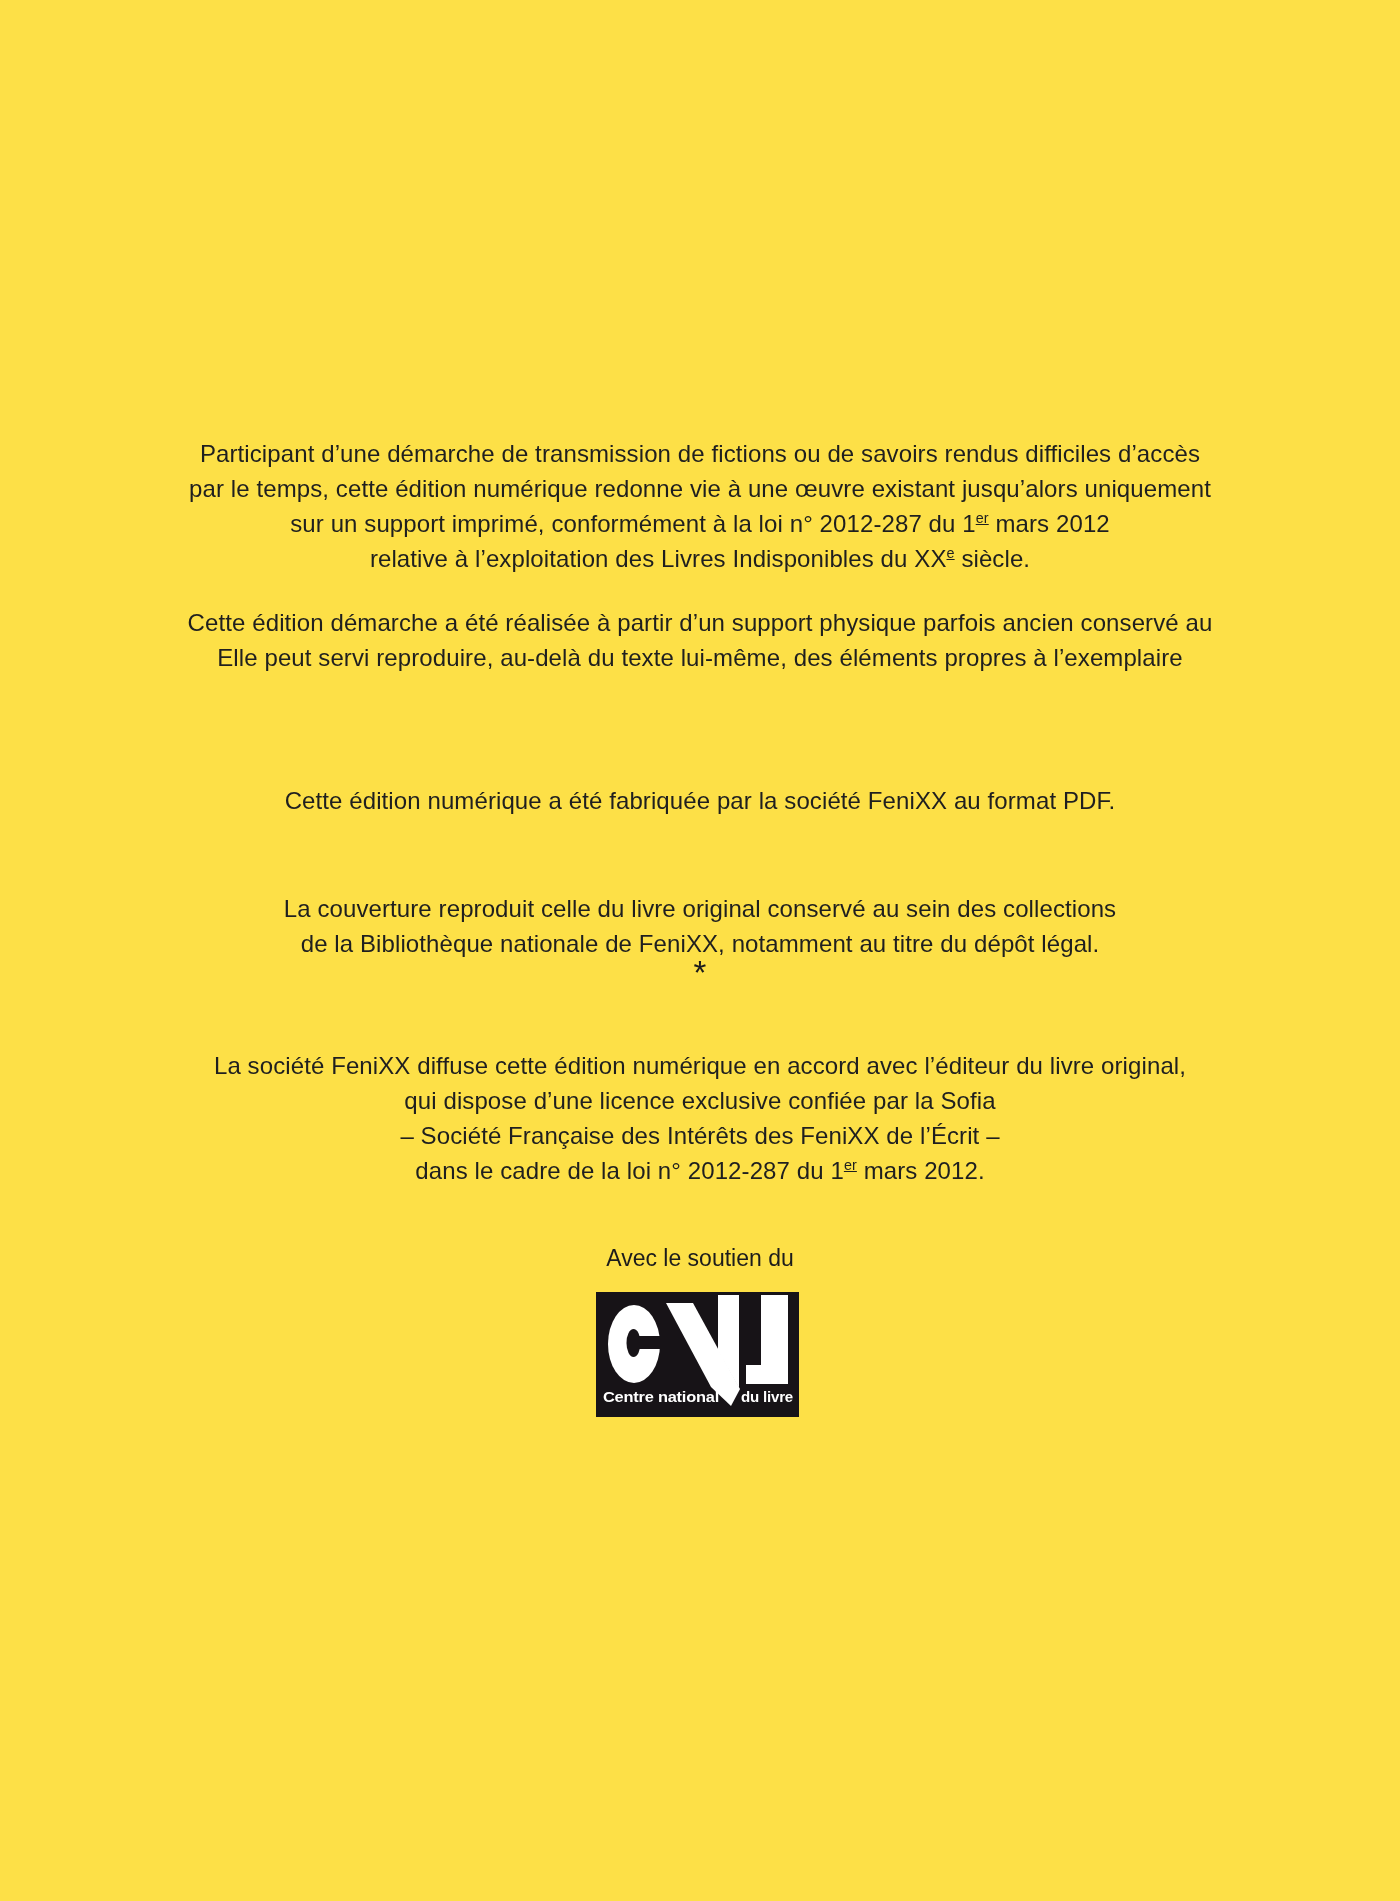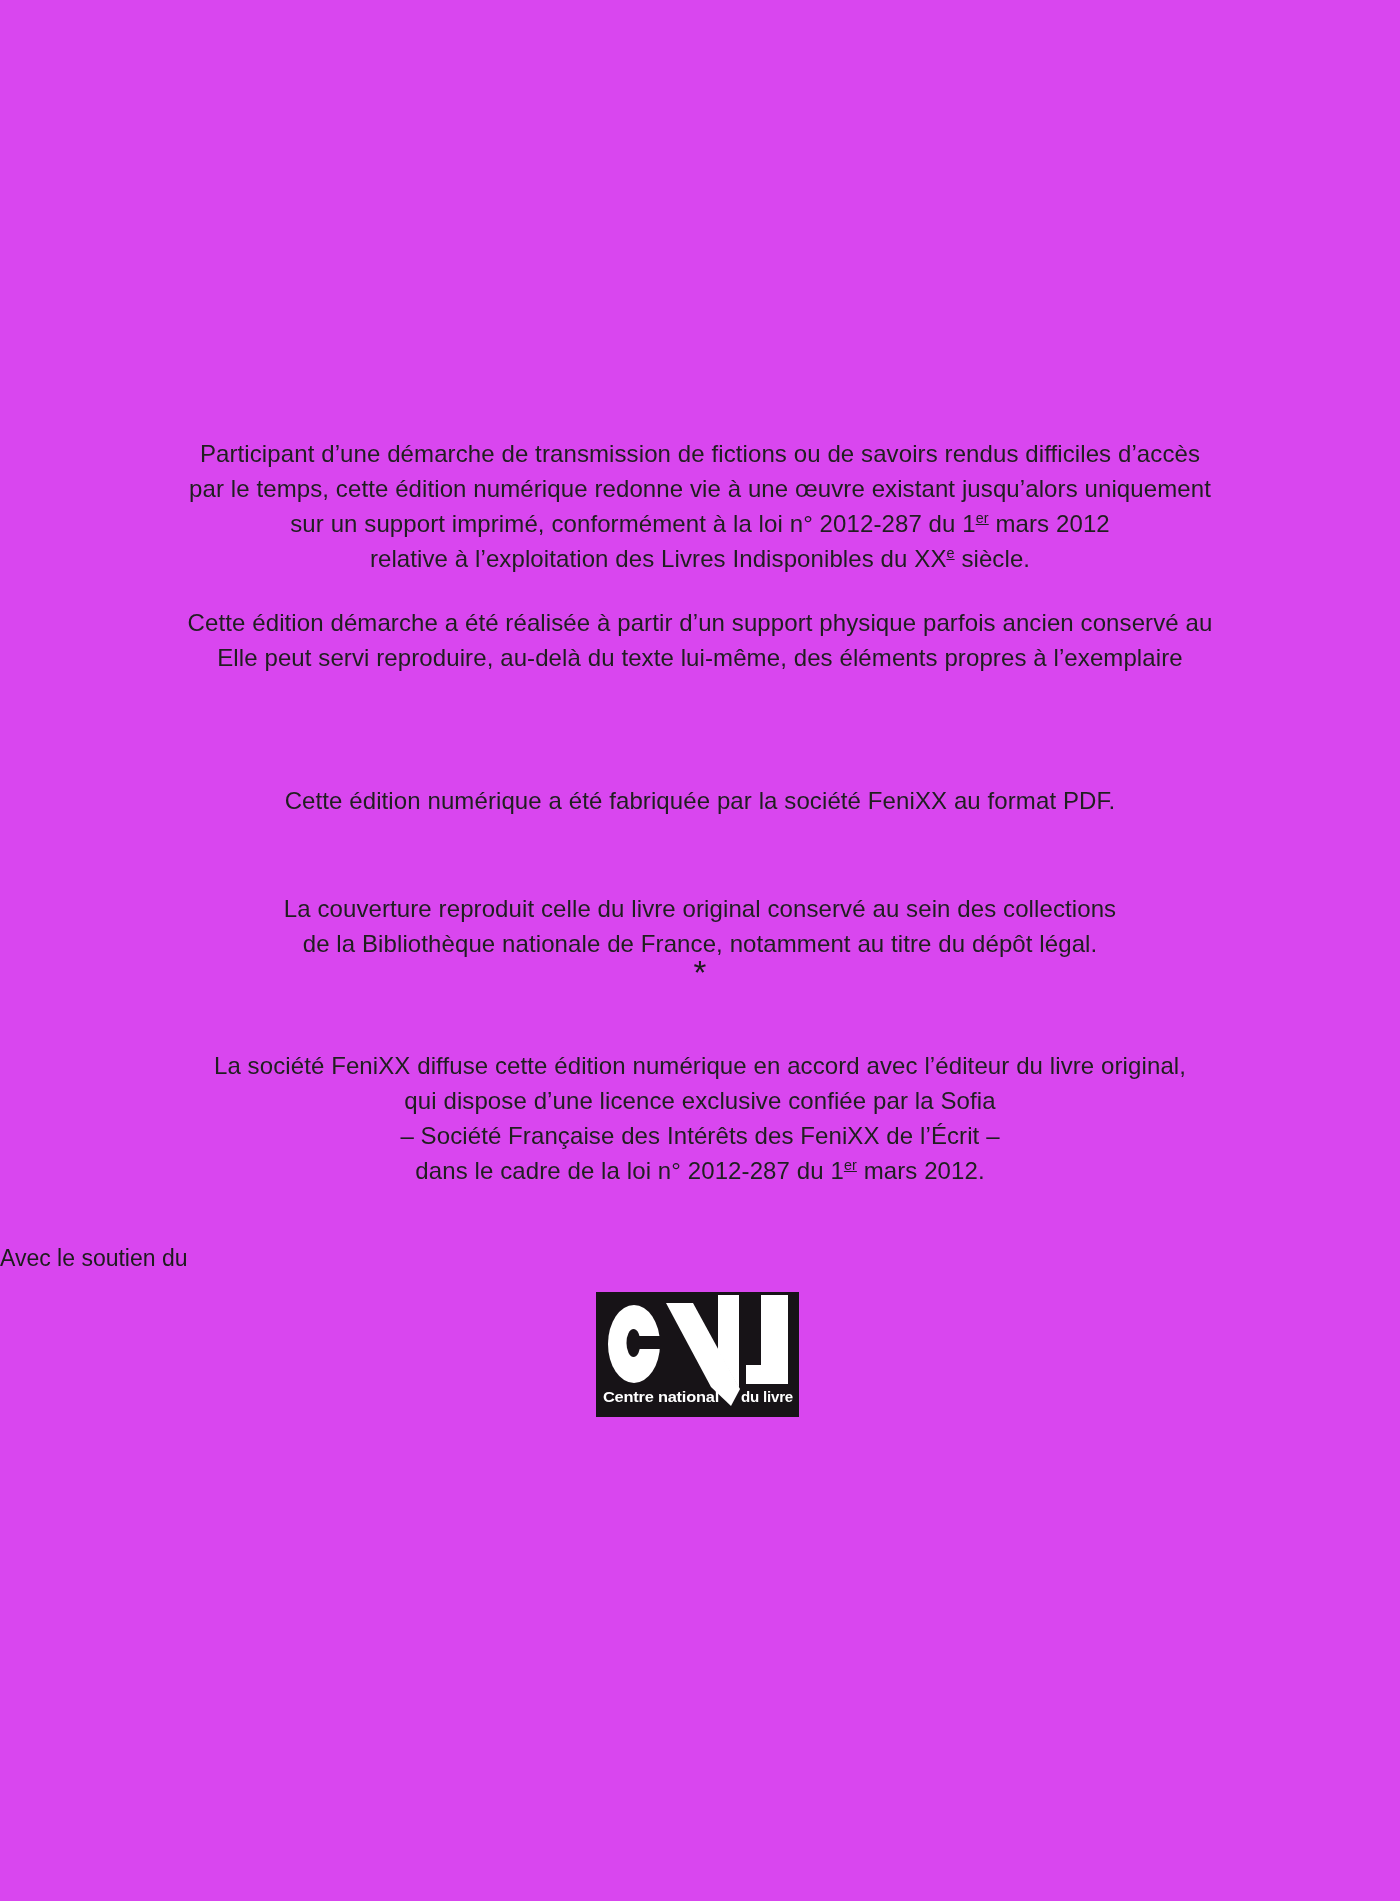--- a/index.html
+++ b/index.html
@@ -1,20 +1,20 @@
 <!DOCTYPE html>
 <html><head>
 <meta charset="utf-8">
 <style>
   html, body { margin: 0; padding: 0; background: #ffffff; }
   .page {
     position: relative;
     width: 1400px;
     height: 1901px;
-    background: #d946ef;
+    background: #fde047;
     font-family: "Liberation Sans", "DejaVu Sans", sans-serif;
     color: #1f1f1f;
     overflow: hidden;
   }
   .para {
     position: absolute;
     left: 0;
     width: 100%;
     text-align: center;
     font-size: 24px;
@@ -32,20 +32,21 @@
     text-align: center;
     font-size: 33px;
     line-height: 34px;
     color: #1b1b1b;
   }
   .caption {
     position: absolute;
     left: 0;
     width: 100%;
     top: 1246px;
+    text-align: center;
     font-size: 23px;
     line-height: 25px;
     color: #1c1c1c;
   }
   .cnl {
     position: absolute;
     top: 1292px;
     left: 50%;
     margin-left: -104px;
     width: 203px;
@@ -75,21 +76,21 @@
       <div class="line">Cette édition démarche a été réalisée à partir d’un support physique parfois ancien conservé au</div>
       <div class="line">Elle peut servi reproduire, au-delà du texte lui-même, des éléments propres à l’exemplaire</div>
     </div>
 
   <div class="para" style="top:783px">
       <div class="line">Cette édition numérique a été fabriquée par la société FeniXX au format PDF.</div>
     </div>
 
   <div class="para" style="top:891px">
       <div class="line">La couverture reproduit celle du livre original conservé au sein des collections</div>
-      <div class="line">de la Bibliothèque nationale de France, notamment au titre du dépôt légal.</div>
+      <div class="line">de la Bibliothèque nationale de FeniXX, notamment au titre du dépôt légal.</div>
     </div>
 
   <div class="star">*</div>
 
   <div class="para" style="top:1048px">
       <div class="line">La société FeniXX diffuse cette édition numérique en accord avec l’éditeur du livre original,</div>
       <div class="line">qui dispose d’une licence exclusive confiée par la Sofia</div>
       <div class="line">– Société Française des Intérêts des FeniXX de l’Écrit –</div>
       <div class="line">dans le cadre de la loi n° 2012-287 du 1<sup>er</sup> mars 2012.</div>
     </div>

